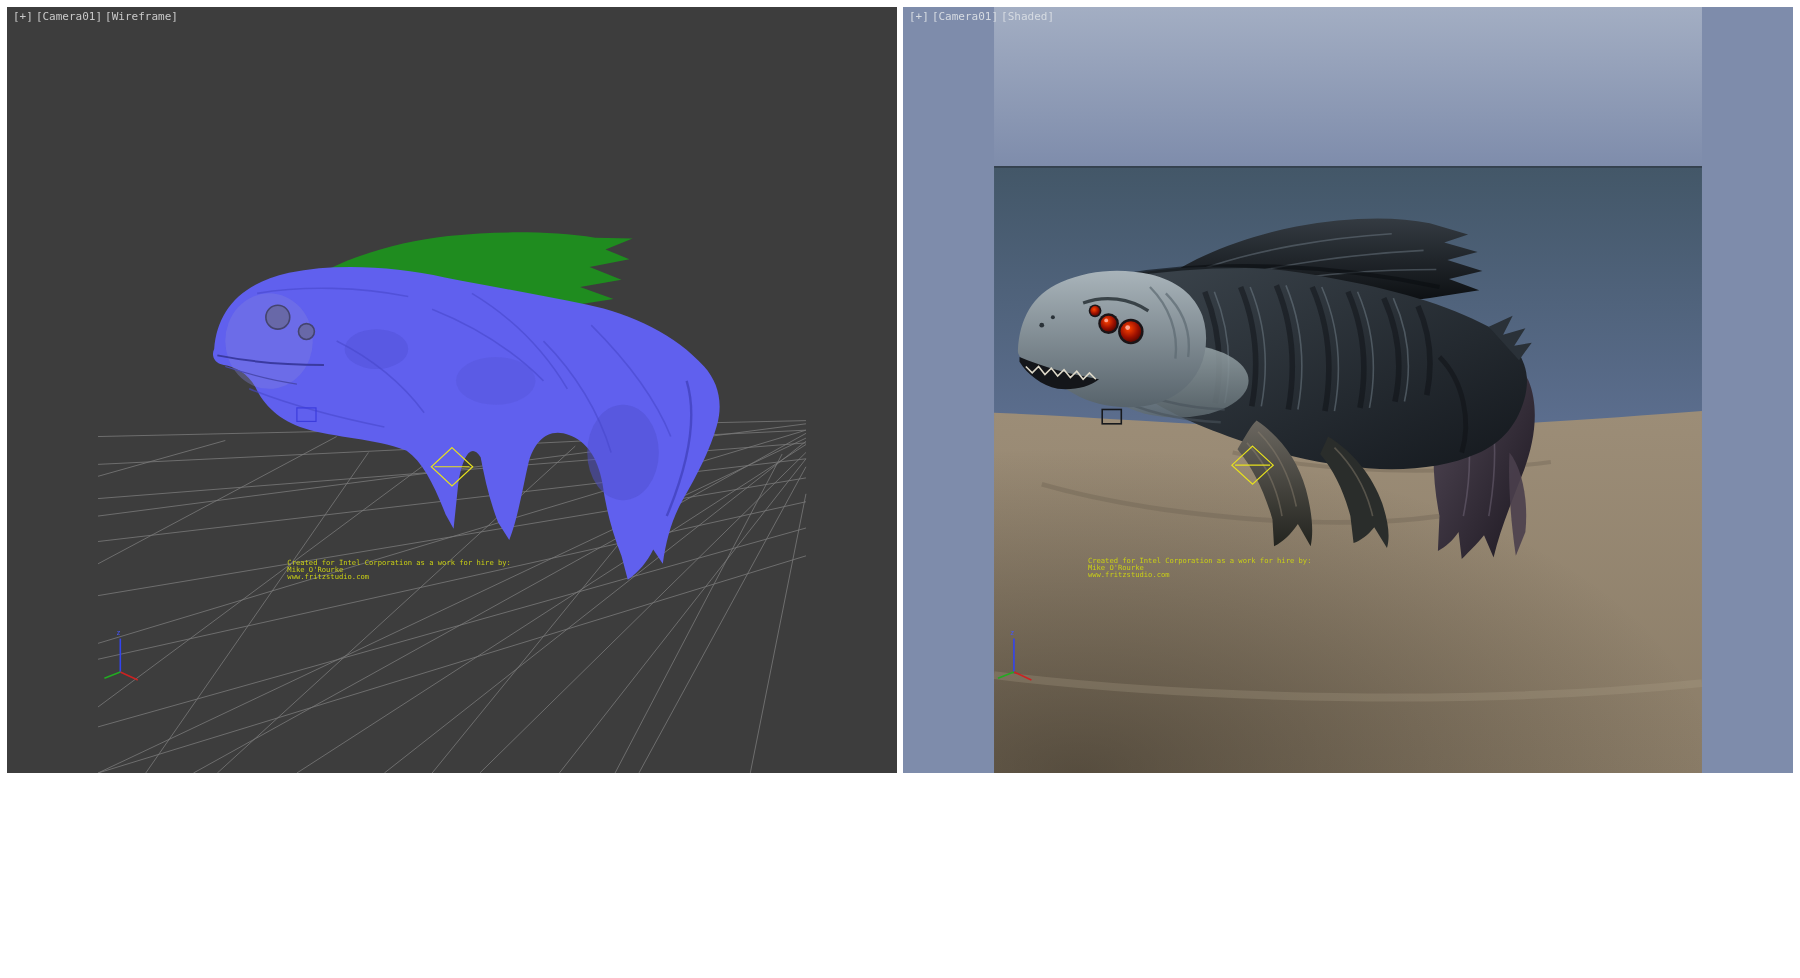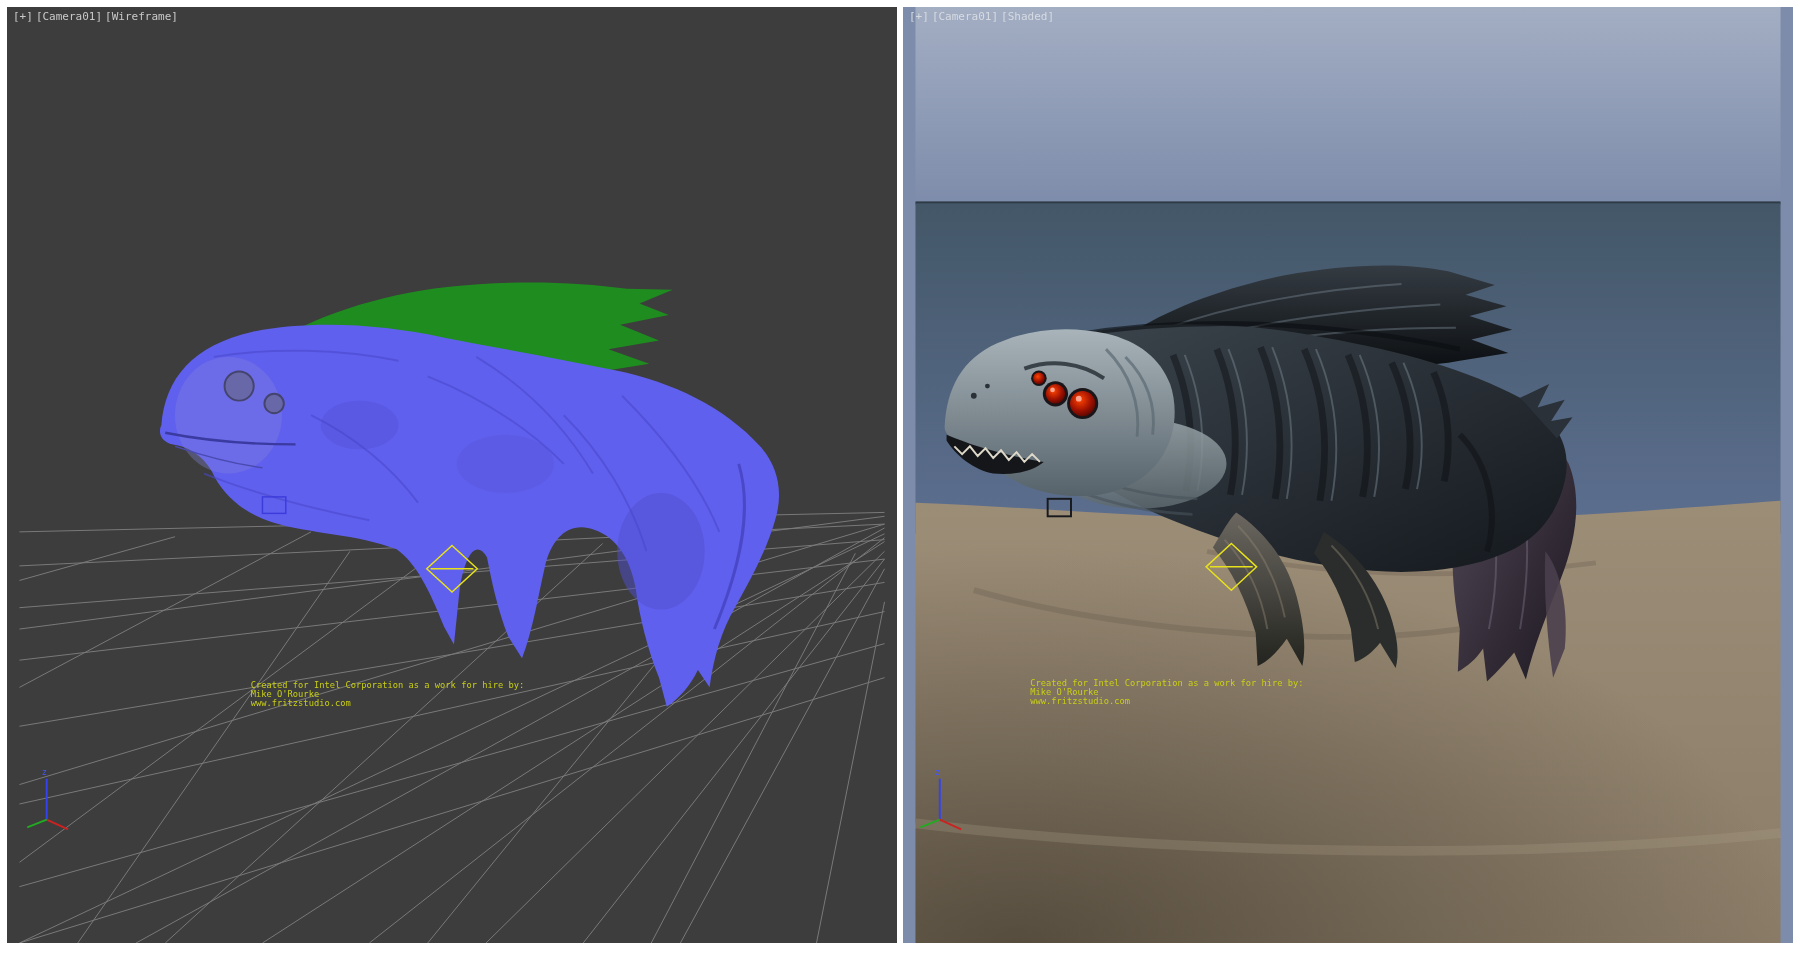--- a/index.html
+++ b/index.html
@@ -1,18 +1,18 @@
 <!DOCTYPE html>
 <html><head>
 <meta charset="utf-8">
 <style>
   * { margin:0; padding:0; box-sizing:border-box; }
   html,body { width:1800px; height:978px; background:#ffffff; overflow:hidden; }
   .frame { position:relative; width:1800px; height:978px; background:#ffffff; }
-  .viewport { position:absolute; top:7px; width:890px; height:936px; overflow:hidden; }
+  .viewport { position:absolute; top:7px; width:890px; height:766px; overflow:hidden; }
   .viewport.left  { left:7px;  background:#3d3d3d; }
   .viewport.right { left:903px; background:#7e8cab; }
   .vp-label { position:absolute; top:3px; left:6px; z-index:5;
     font-family:"DejaVu Sans Mono", monospace; font-size:11px; line-height:14px; }
   .vp-label span { margin-right:3px; cursor:pointer; }
   .left  .vp-label { color:#c9c9c9; }
   .right .vp-label { color:#d6dbe2; }
   svg.scene { position:absolute; inset:0; width:100%; height:100%; display:block; }
   text { font-family:"DejaVu Sans Mono", monospace; }
 </style>

